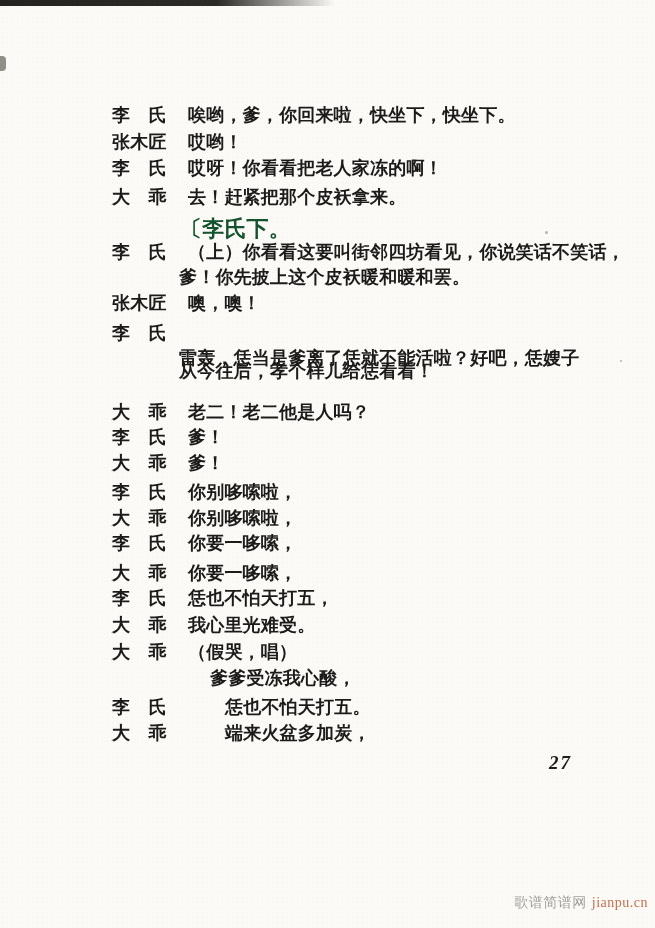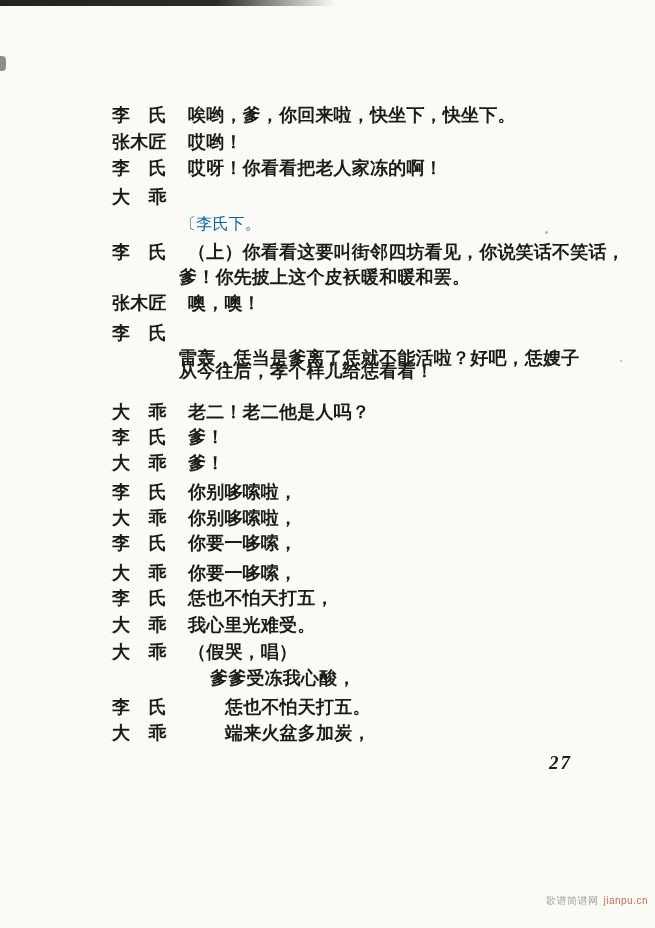--- a/index.html
+++ b/index.html
@@ -75,45 +75,45 @@
     top: 0;
   }
   .line .tx {
     position: absolute;
     left: 188px;
     top: 0;
   }
   .t-cont .tx { left: 179px; }
   .t-stage .tx {
     left: 180px;
-    font-size: 16px;
-    font-weight: 400;
-    color: #0369a1;
+    font-size: 22px;
+    font-weight: 700;
+    color: #14532d;
   }
   .t-sung .tx { left: 210px; }
   .t-sungd .tx { left: 225px; }
 
   .pagenum {
     position: absolute;
     top: 752px;
     left: 549px;
     font-size: 19px;
     font-weight: 700;
     font-style: italic;
     color: #1e1d1b;
     letter-spacing: 2px;
     z-index: 3;
   }
 
   .watermark {
     position: absolute;
     top: 894px;
     right: 7px;
-    font-size: 10px;
-    font-family: Liberation Sans, sans-serif;
+    font-size: 14px;
+    font-family: Liberation Serif, serif;
     color: #a4a19b;
     letter-spacing: 0.5px;
     z-index: 3;
     white-space: nowrap;
   }
   .watermark .wm-url {
     color: #c0714f;
     margin-left: 5px;
   }
 </style>
@@ -135,20 +135,21 @@
   <div class="line t-dialogue" style="top:130px">
     <span class="sp">张木匠</span>
     <span class="tx">哎哟！</span>
   </div>
   <div class="line t-dialogue" style="top:156px">
     <span class="sp">李　氏</span>
     <span class="tx">哎呀！你看看把老人家冻的啊！</span>
   </div>
   <div class="line t-dialogue" style="top:185px">
     <span class="sp">大　乖</span>
+    <span class="tx">去！赶紧把那个皮袄拿来。</span>
   </div>
   <div class="line t-stage" style="top:214px">
     <span class="tx">〔李氏下。</span>
   </div>
   <div class="line t-dialogue" style="top:240px">
     <span class="sp">李　氏</span>
     <span class="tx">（上）你看看这要叫街邻四坊看见，你说笑话不笑话，</span>
   </div>
   <div class="line t-cont" style="top:265px">
     <span class="tx">爹！你先披上这个皮袄暖和暖和罢。</span>

